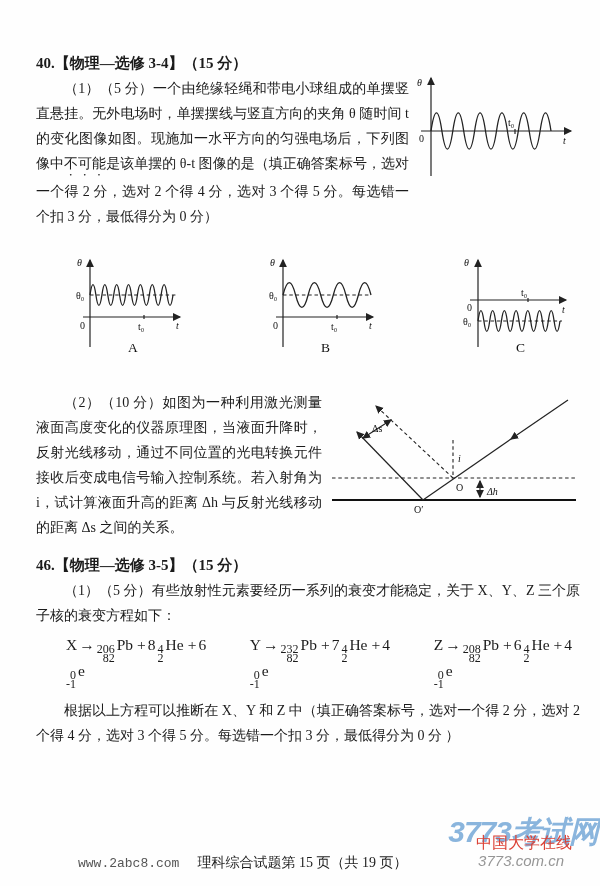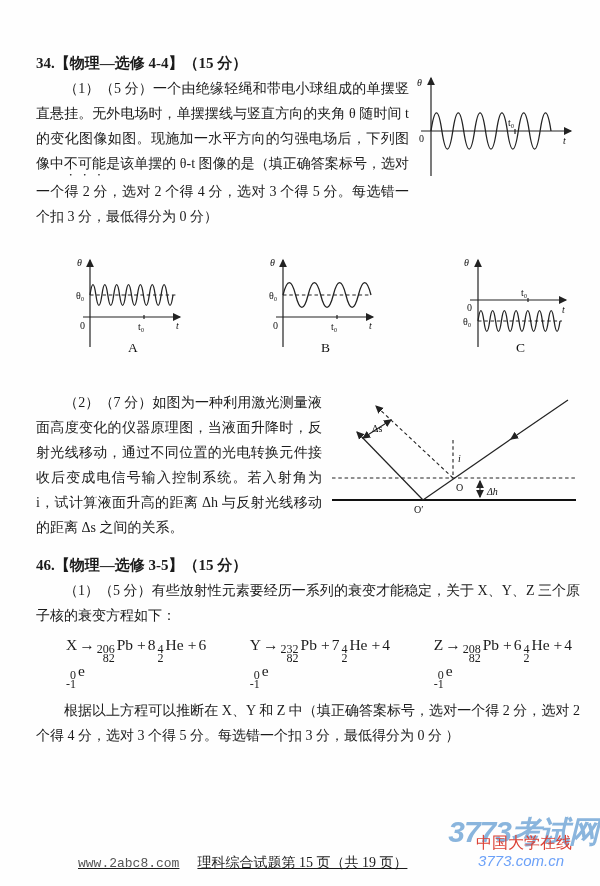--- a/index.html
+++ b/index.html
@@ -37,21 +37,21 @@
   
   .q35{margin-top:12px;}
   .equations{display:flex;gap:36px;padding-left:30px;margin:8px 0 10px 0;
              font-size:15.5px;align-items:center;}
   .eq span{margin-right:2px;}
   .pre{display:inline-flex;flex-direction:column;align-items:flex-end;
        font-size:12px;line-height:8.5px;font-style:normal;margin-right:1px;
        vertical-align:-3px;}
   .pre i{font-style:normal;}
   
-  .footline{position:absolute;left:78px;bottom:14px;font-size:14px;white-space:nowrap;text-decoration:underline;}
+  .footline{position:absolute;left:78px;bottom:14px;font-size:14px;white-space:nowrap;}
   .url{font-family:"Liberation Mono","DejaVu Sans Mono",monospace;font-size:13px;margin-right:18px;}
   .wm{position:absolute;right:2px;bottom:8px;width:200px;height:66px;
       font-family:"Liberation Sans","DejaVu Sans",sans-serif;text-align:right;}
   .wm-main{position:absolute;right:0;top:0;font-size:30px;font-weight:bold;
            font-style:italic;letter-spacing:-1px;white-space:nowrap;}
   .wm-red{position:absolute;right:26px;top:21px;font-size:16px;font-weight:normal;white-space:nowrap;}
   .wm-faint{position:absolute;right:34px;top:40px;font-size:15px;font-style:italic;
             opacity:.75;white-space:nowrap;}
 </style>
 </head>
@@ -65,21 +65,21 @@
   </defs>
 </svg>
 
 <div class="page">
   <div class="content">
 
     <section class="clear">
     </section>
 
     <section style="margin-top:14px;">
-      <p class="header">34.【物理—选修 4-4】（15 分）</p>
+      <p class="header">40.【物理—选修 3-4】（15 分）</p>
 
       <div class="clear">
         <figure class="fig-ref">
           <svg width="165" height="112" viewBox="0 0 165 112">
             <line class="ax" x1="16" y1="102" x2="16" y2="4" marker-end="url(#arr)"></line>
             <line class="ax" x1="6" y1="57" x2="156" y2="57" marker-end="url(#arr)"></line>
             <line class="ax" x1="100" y1="55" x2="100" y2="60"></line>
             <path class="wv" d="M 16 57 Q 21.5 20.9 26.9 57 Q 32.4 93.1 37.8 57 Q 43.3 20.9 48.7 57 Q 54.2 93.1 59.6 57 Q 65.1 20.9 70.5 57 Q 76.0 93.1 81.5 57 Q 86.9 20.9 92.4 57 Q 97.8 93.1 103.3 57 Q 108.7 20.9 114.2 57 Q 119.6 93.1 125.1 57 Q 130.5 20.9 136.0 57"></path>
             <text class="gl it" x="2" y="12">θ</text>
             <text class="gl" x="4" y="68">0</text>
@@ -154,21 +154,21 @@
             <line class="dash" x1="123" y1="48" x2="123" y2="86"></line>
             <line class="ax" x1="33" y1="46" x2="61" y2="28" marker-start="url(#arr)" marker-end="url(#arr)"></line>
             <line class="ax" x1="150" y1="89" x2="150" y2="105" marker-start="url(#arr)" marker-end="url(#arr)"></line>
             <text class="gl" x="42" y="40" font-size="11">Δs</text>
             <text class="gl it" x="128" y="70" font-size="11">i</text>
             <text class="gl" x="126" y="99" font-size="11">O</text>
             <text class="gl" x="84" y="121" font-size="11">O′</text>
             <text class="gl it" x="157" y="103" font-size="11">Δh</text>
           </svg>
         </figure>
-        <p class="para">（2）（7 分）如图为一种利用激光测量液面高度变化的仪器原理图，当液面升降时，反射光线移动，通过不同位置的光电转换元件接收后变成电信号输入控制系统。若入射角为 i，试计算液面升高的距离 Δh 与反射光线移动的距离 Δs 之间的关系。</p>
+        <p class="para">（2）（10 分）如图为一种利用激光测量液面高度变化的仪器原理图，当液面升降时，反射光线移动，通过不同位置的光电转换元件接收后变成电信号输入控制系统。若入射角为 i，试计算液面升高的距离 Δh 与反射光线移动的距离 Δs 之间的关系。</p>
       </div>
     </section>
 
     <section class="q35">
       <p class="header">46.【物理—选修 3-5】（15 分）</p>
       <p class="para">（1）（5 分）有些放射性元素要经历一系列的衰变才能稳定，关于 X、Y、Z 三个原子核的衰变方程如下：</p>
 
       <div class="equations">
         <span class="eq">
           <span>X</span><span>→</span><span class="nuc"><span class="pre">
@@ -210,18 +210,18 @@
 
       <p class="para">根据以上方程可以推断在 X、Y 和 Z 中（填正确答案标号，选对一个得 2 分，选对 2 个得 4 分，选对 3 个得 5 分。每选错一个扣 3 分，最低得分为 0 分 ）</p>
 
     </section>
 
   </div>
 
   <div class="wm">
     <span class="wm-main" style="color: rgb(138, 181, 221);">3773考试网</span>
     <span class="wm-red" style="color: rgb(219, 66, 54);">中国大学在线</span>
-    <span class="wm-faint" style="color: #3b82f6;">3773.com.cn</span>
+    <span class="wm-faint" style="color: #737373;">3773.com.cn</span>
   </div>
   <div class="footline">
     <span class="url" style="color: rgb(85, 85, 85);">www.2abc8.com</span><span>理科综合试题第 15 页（共 19 页）</span>
   </div>
 </div>
 
 </body></html>

